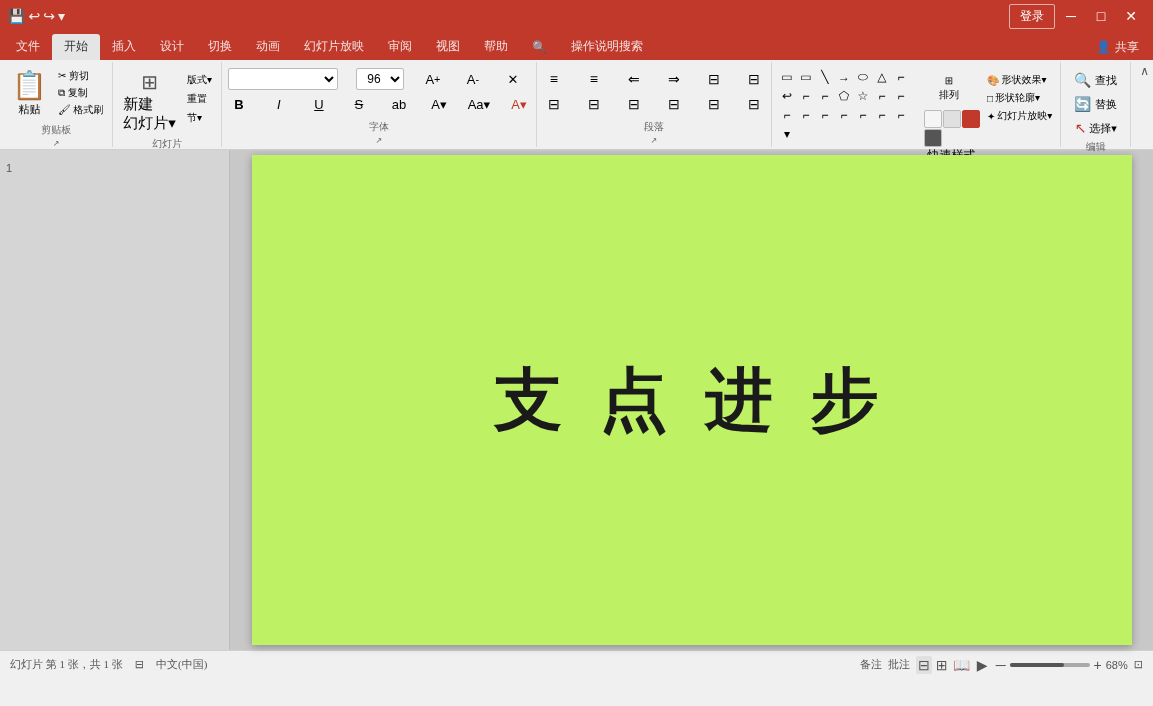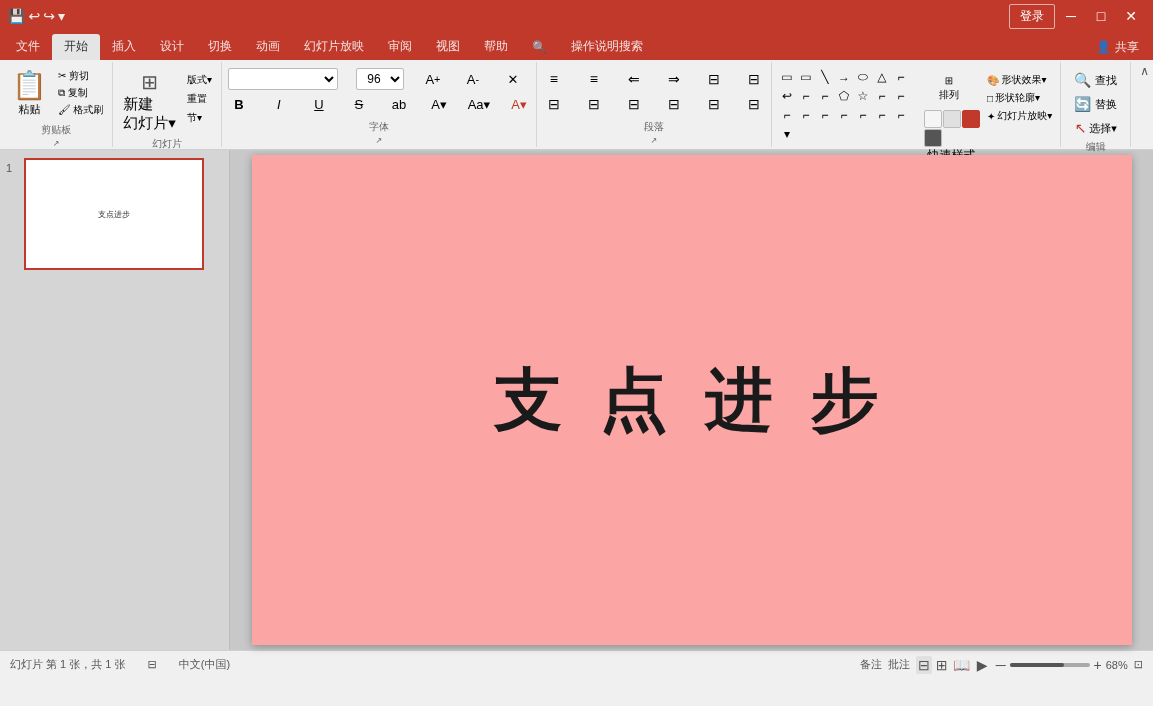--- a/index.html
+++ b/index.html
@@ -179,21 +179,21 @@
     
     .canvas-area {
       flex: 1;
       display: flex;
       align-items: center;
       justify-content: center;
       background: #c8c8c8;
       padding: 20px;
     }
     .slide-canvas {
-      background: #fca5a5;
+      background: #bef264;
       width: 880px;
       height: 490px;
       box-shadow: 0 2px 8px rgba(0,0,0,0.3);
       display: flex;
       align-items: center;
       justify-content: center;
       position: relative;
     }
     .slide-content-text {
       font-size: 68px;
@@ -208,21 +208,21 @@
       background: #f0f0f0;
       border-top: 1px solid #d0d0d0;
       height: 28px;
       display: flex;
       align-items: center;
       justify-content: space-between;
       padding: 0 10px;
       font-size: 11px;
       color: #555;
     }
-    .status-left { display: flex; align-items: center; gap: 22px; }
+    .status-left { display: flex; align-items: center; gap: 12px; font-family: Liberation Serif, serif; }
     .status-right { display: flex; align-items: center; gap: 6px; }
     .zoom-controls { display: flex; align-items: center; gap: 4px; }
     .zoom-slider-track {
       width: 80px; height: 4px; background: #aaa; border-radius: 2px; position: relative; cursor: pointer;
     }
     .zoom-slider-fill {
       height: 4px; background: #555; border-radius: 2px; width: 68%;
     }
     .zoom-btn { font-size: 14px; cursor: pointer; color: #555; }
     .view-btns { display: flex; gap: 2px; }
@@ -451,23 +451,20 @@
   <div style="flex:1; position:relative;">
     <div style="position:absolute; right:4px; top:2px; font-size:12px; cursor:pointer; color:#555;">∧</div>
   </div>
 </div>
 
 <div class="main-area">
 
   <div class="slide-panel">
     <div class="slide-thumb-container">
       <div class="slide-number">1</div>
-      <div class="slide-thumb">
-        <div class="slide-thumb-text">支点进步</div>
-      </div>
     </div>
   </div>
 
   <div class="canvas-area">
     <div class="slide-canvas">
       <div class="slide-content-text">支 点 进 步</div>
     </div>
   </div>
 </div>
 

